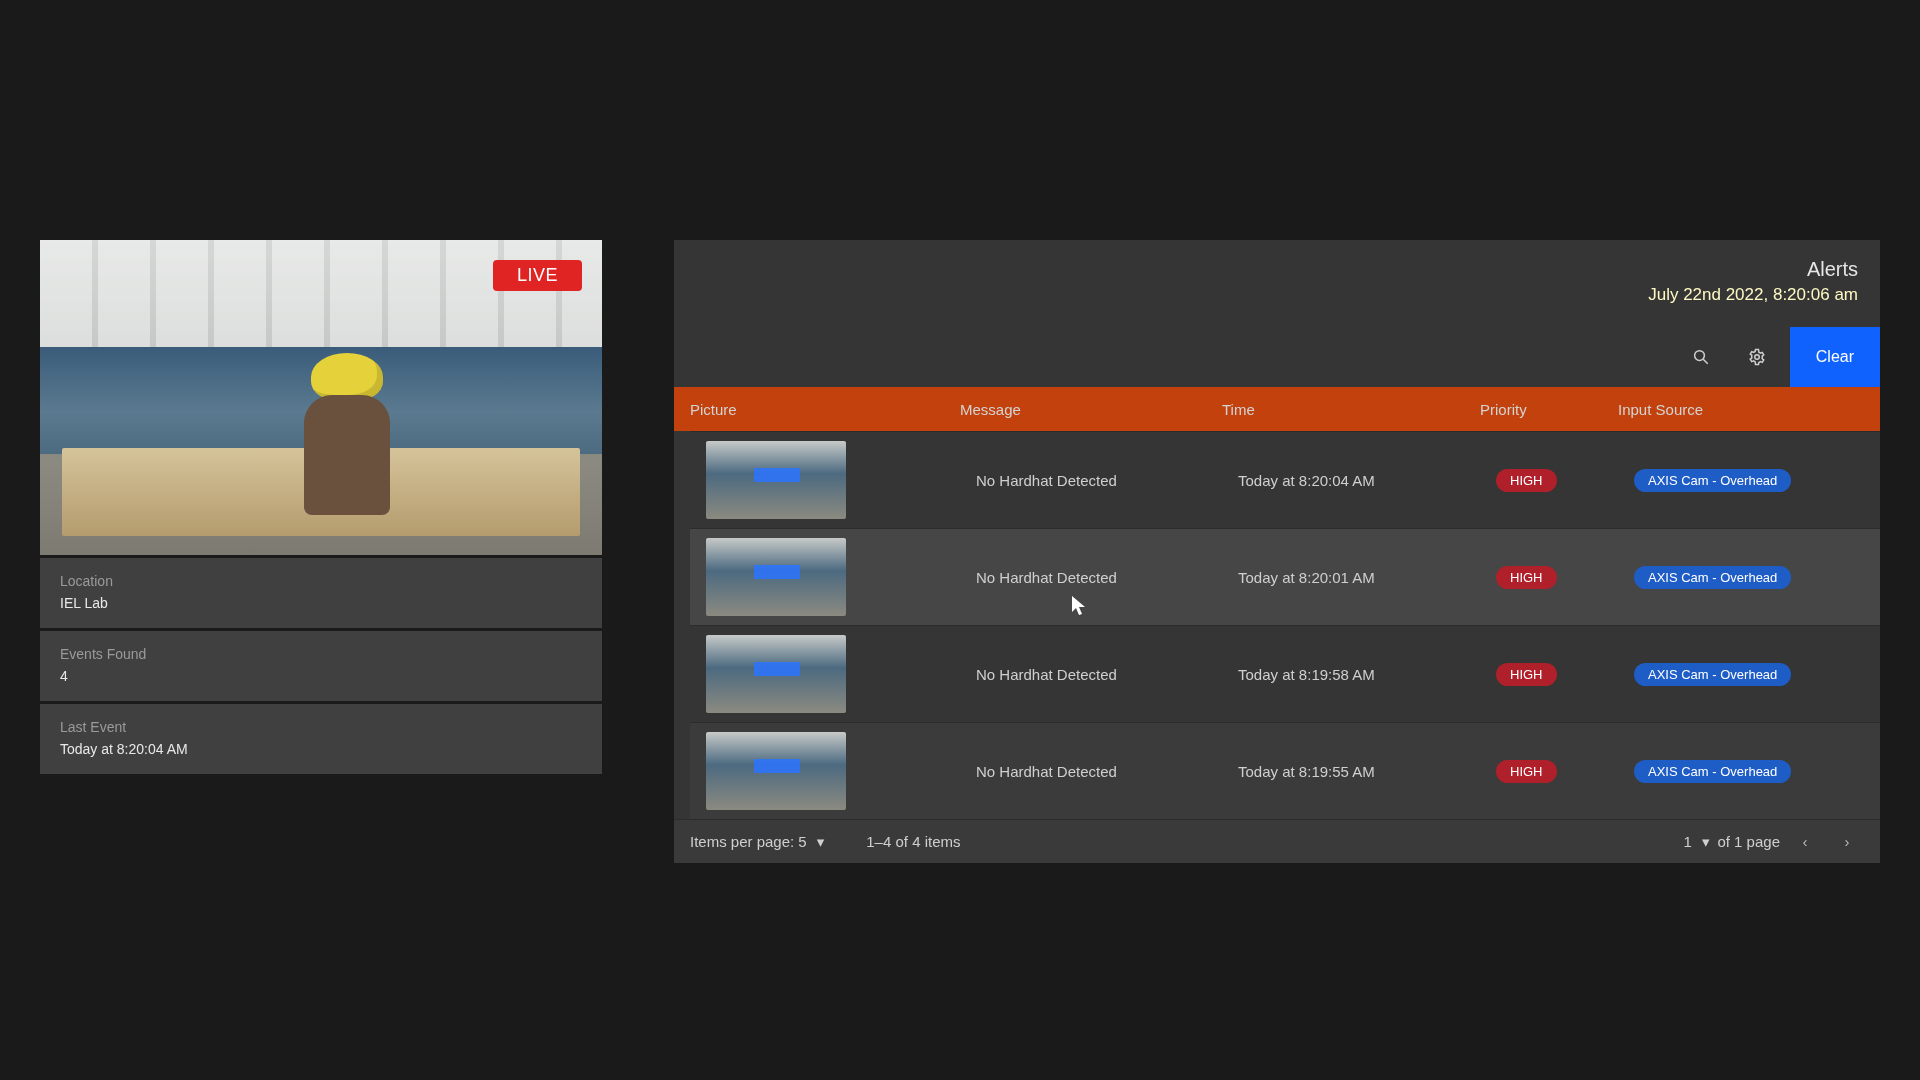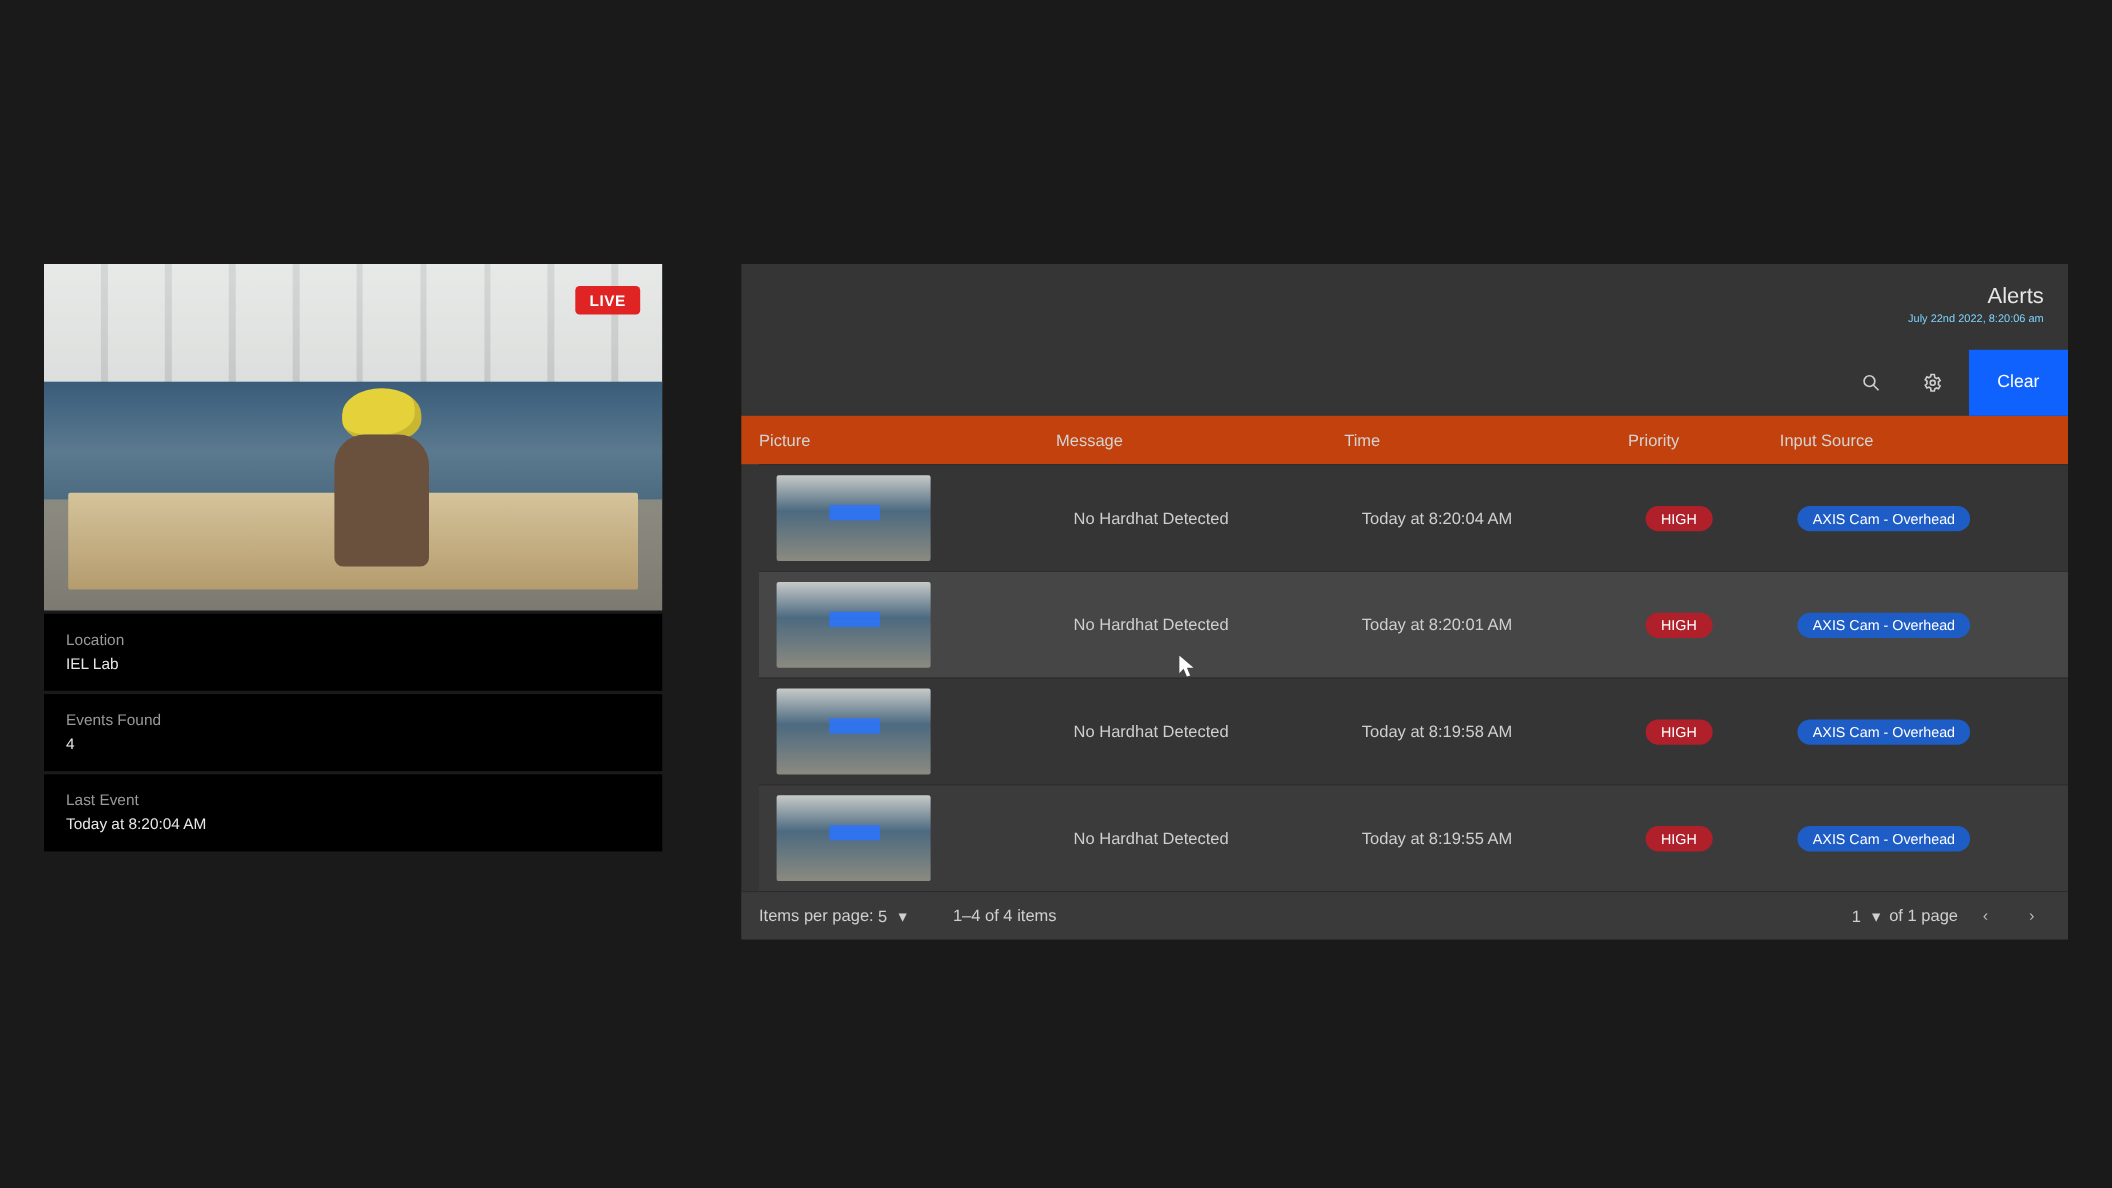--- a/index.html
+++ b/index.html
@@ -41,35 +41,35 @@
     background: linear-gradient(180deg,#d5c39a,#b49c6e);
     border-radius:2px;
   }
   .video-pane .person { position:absolute; left:44%; top:36%; width:120px; height:180px; }
   .video-pane .hardhat { width:72px; height:48px; background:#e5d13a; border-radius:50% 50% 40% 40%;
     margin:0 auto; box-shadow: inset -6px -6px 0 rgba(0,0,0,0.12); }
   .video-pane .torso { width:86px; height:120px; background:#6a513d; margin:-6px auto 0;
     border-radius:28px 28px 8px 8px; }
   .live-badge {
     position:absolute; top:20px; right:20px;
-    background:#e02424; color:#fff; font-weight:700; font-size:14px;
-    padding:5px 13px; border-radius:4px; letter-spacing:0.5px;
+    background:#e02424; color:#fff; font-weight:400; font-size:18px;
+    padding:5px 24px; border-radius:4px; letter-spacing:0.5px;
   }
 
   .info-card {
-    background:#000000; padding:15px 20px 17px; margin-top:3px;
+    background:#404040; padding:15px 20px 17px; margin-top:3px;
   }
   .info-label { font-size:14px; color:#9a9a9a; margin-bottom:6px; }
   .info-value { font-size:14px; color:#e8e8e8; }
 
   
   .right-col { flex:1; background:#353535; }
   .alerts-header { padding:18px 22px 10px;text-align:right; }
   .alerts-title { font-size:20px; color:#e6e6e6; margin-bottom:4px; }
-  .alerts-ts { font-size:10px; color:#7dd3fc; }
+  .alerts-ts { font-size:17px; color:#fef9c3; }
 
   .toolbar { display:flex; justify-content:flex-end; align-items:center; gap:10px; padding:12px 0 0; }
   .tb-icon {
     width:46px; height:44px; display:flex; align-items:center; justify-content:center;
     color:#cfcfcf; cursor:pointer;
   }
   .tb-icon svg { width:18px; height:18px; }
   .clear-btn {
     background:#0f62fe; color:#fff; border:none; font-size:16px;
     padding:0 26px; height:60px; cursor:pointer;

